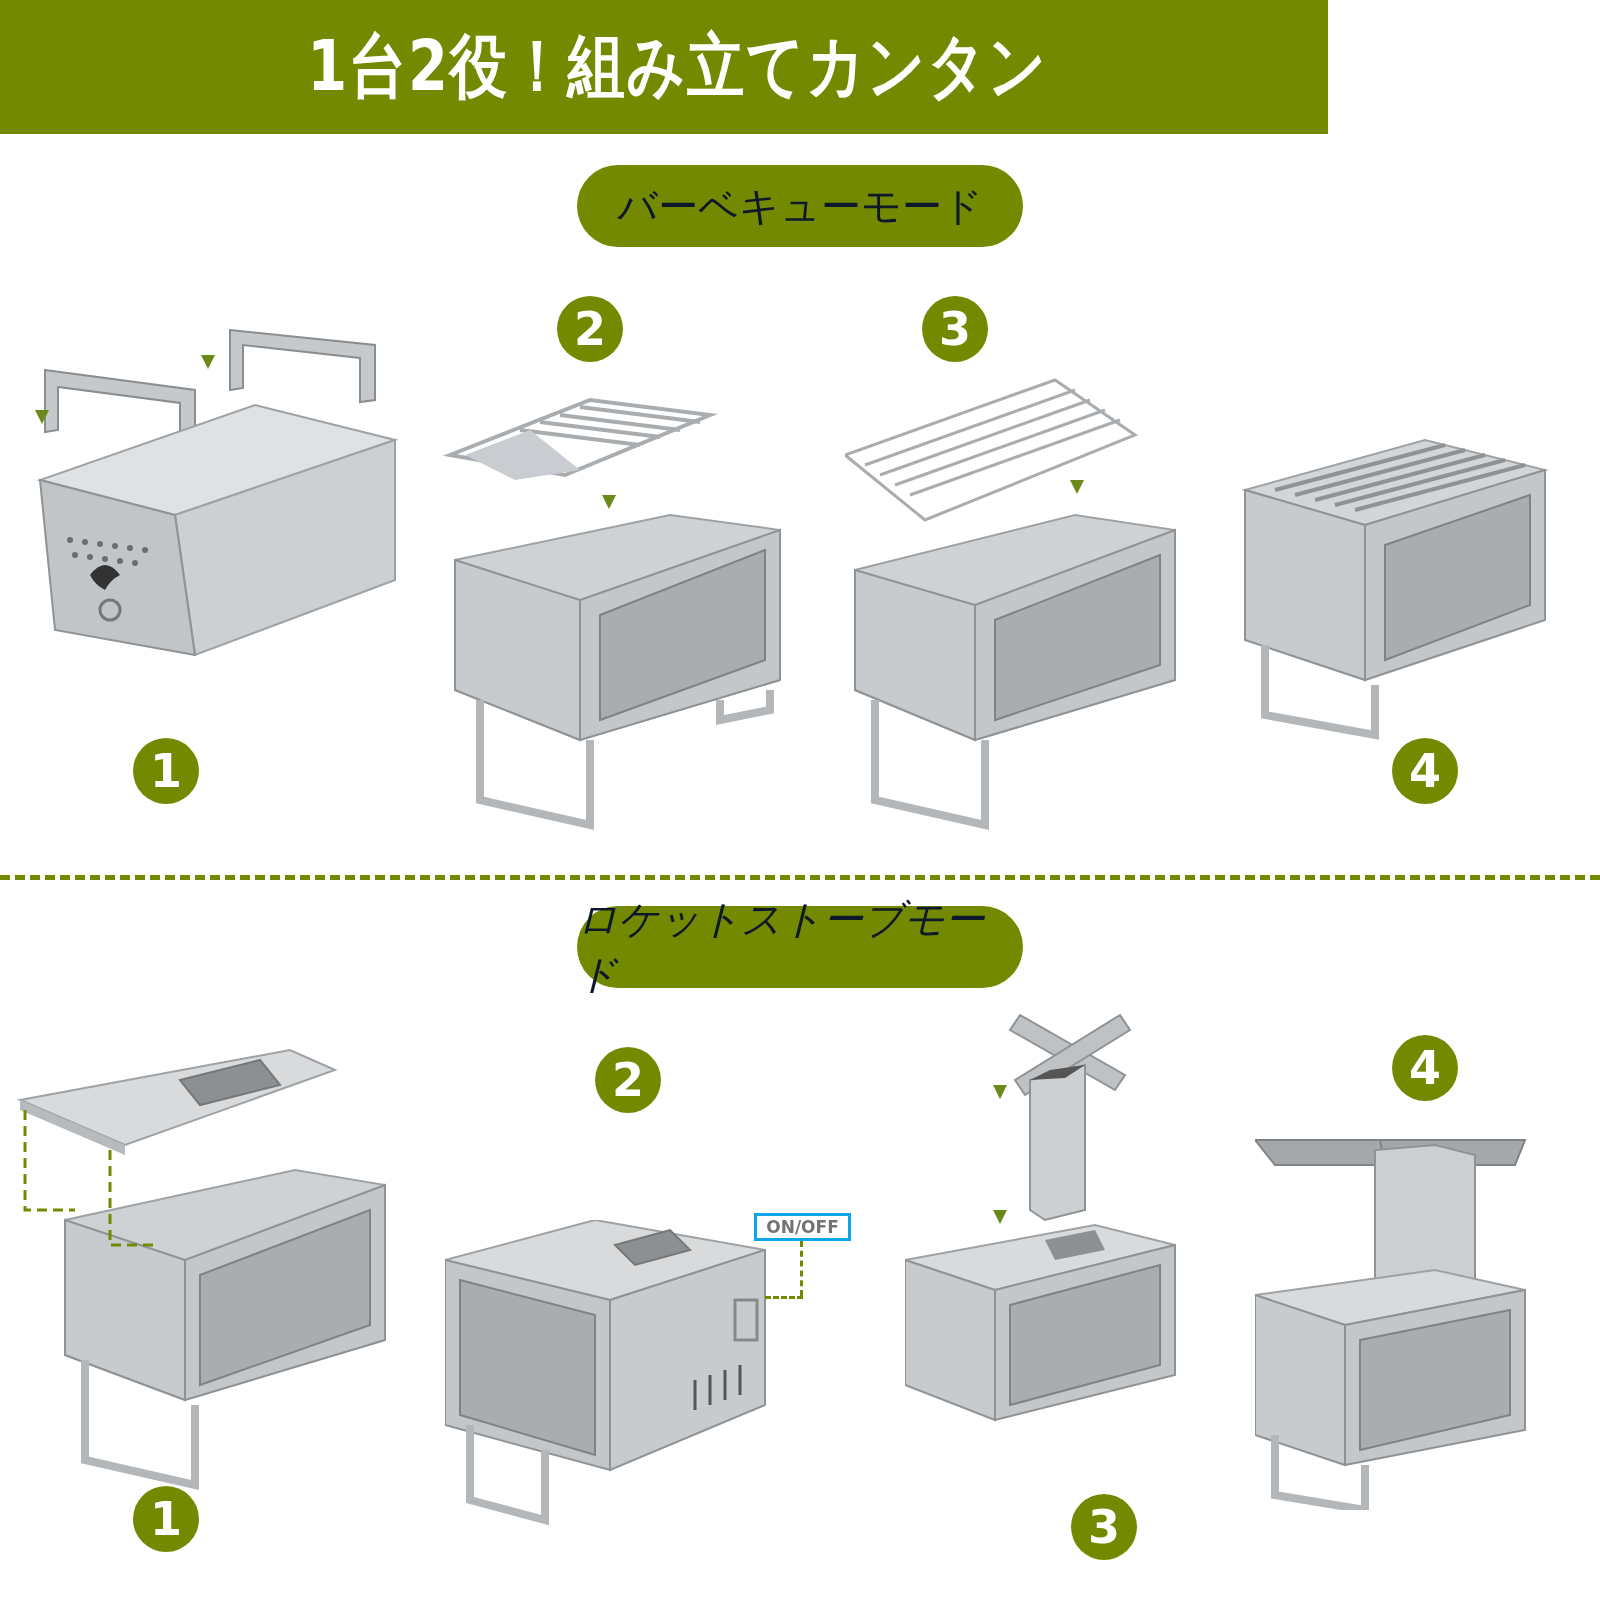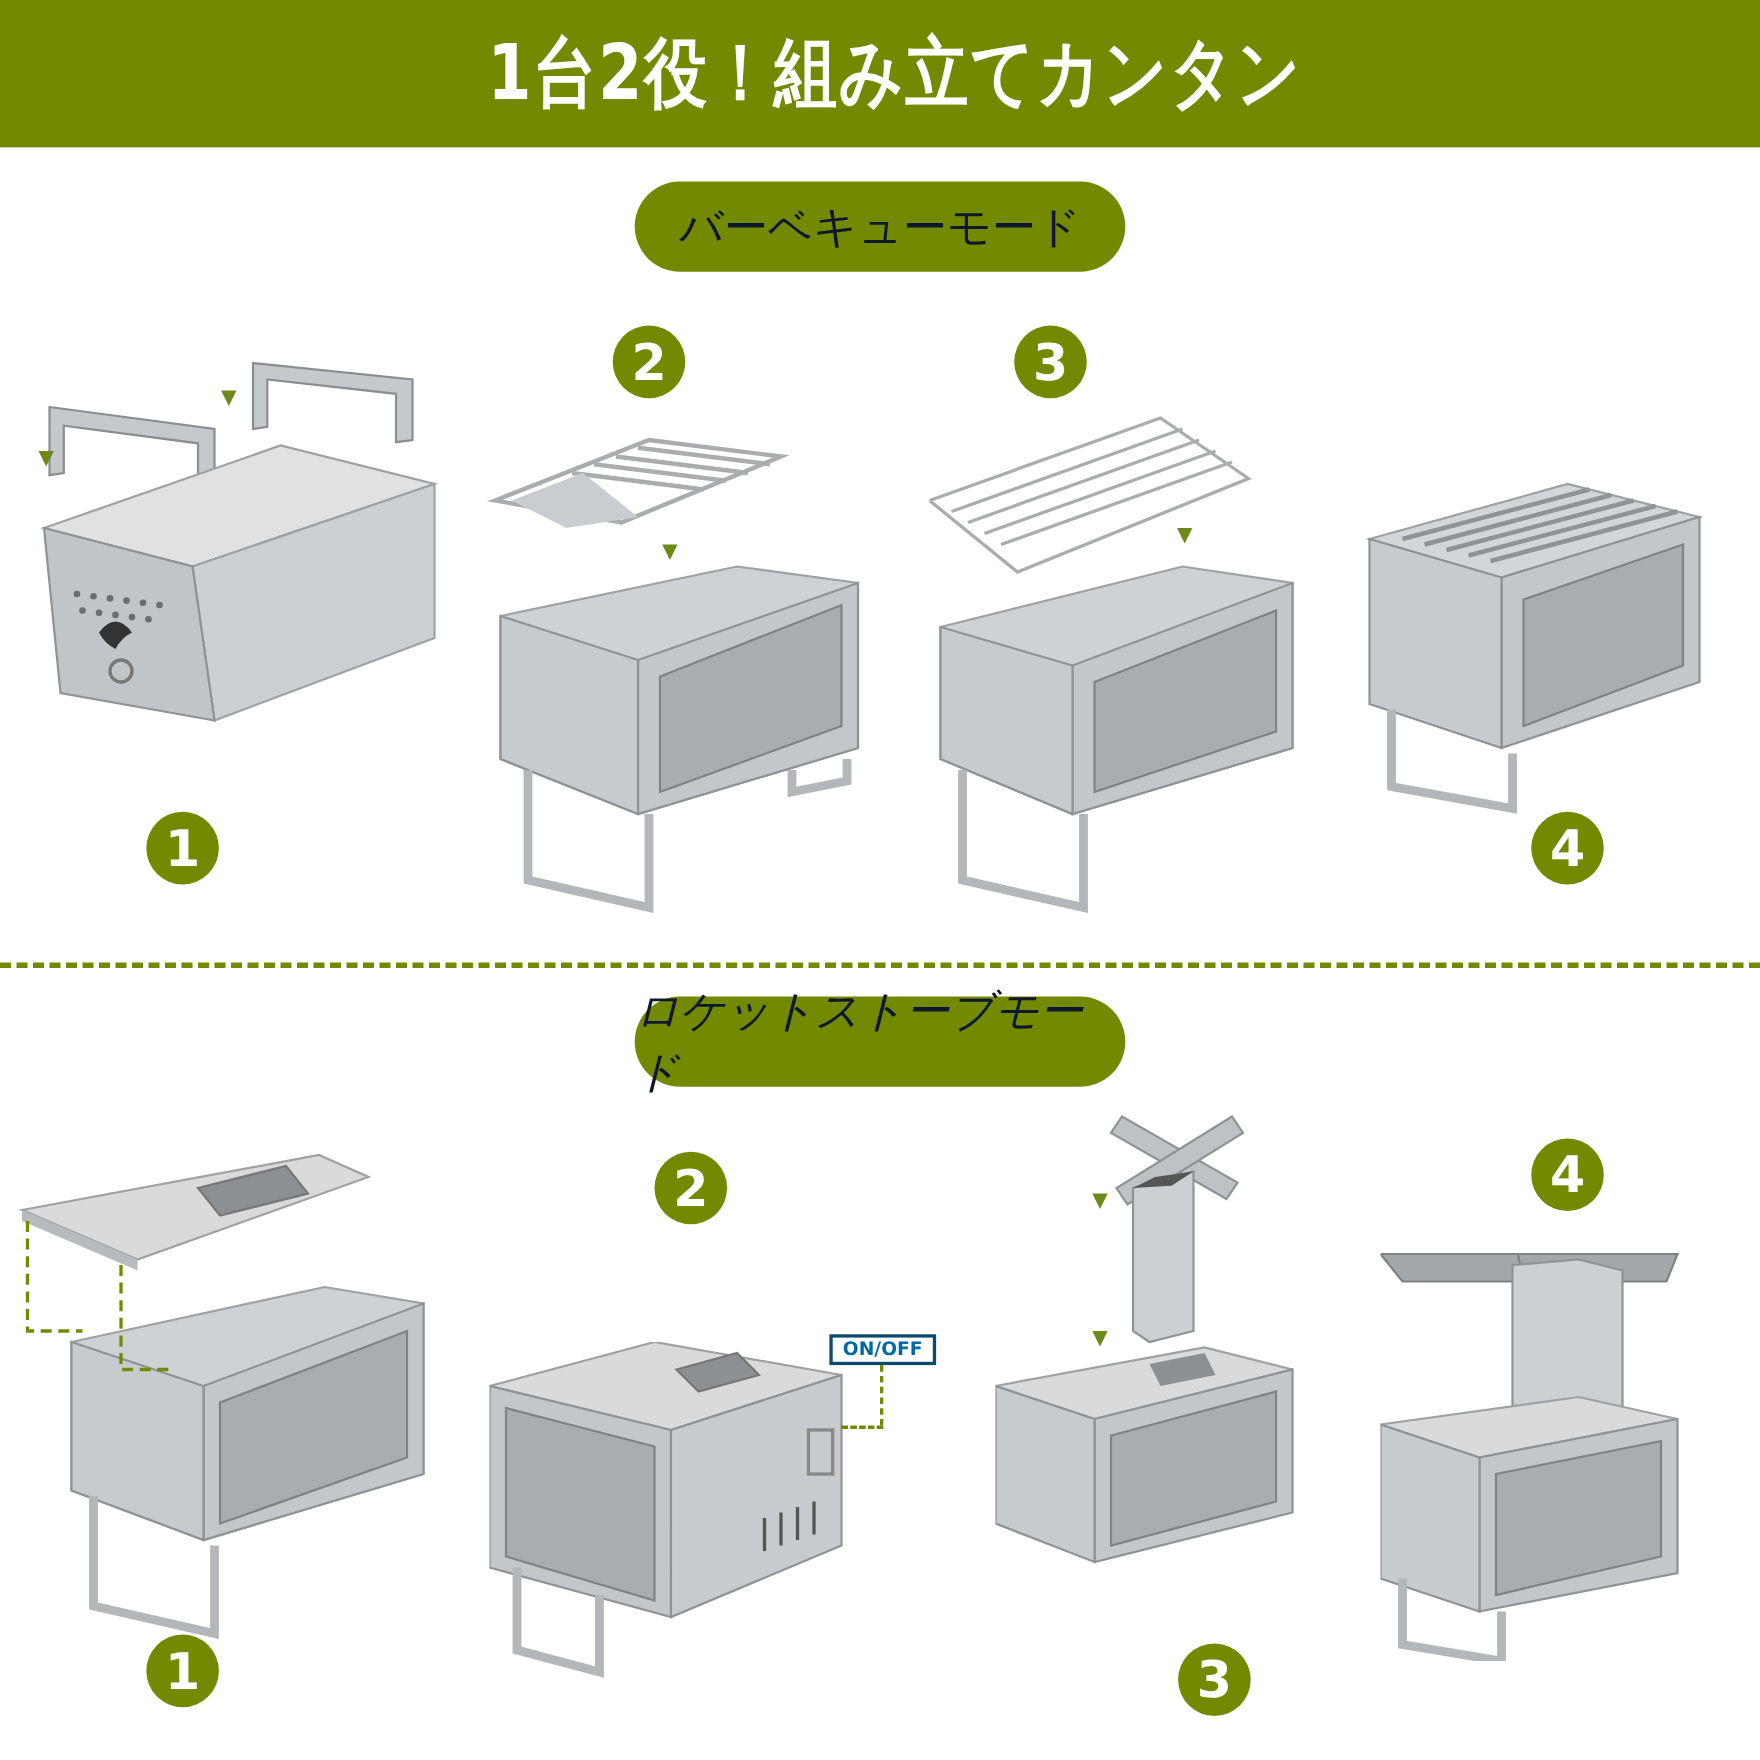--- a/index.html
+++ b/index.html
@@ -1,20 +1,20 @@
 <!DOCTYPE html>
 <html><head>
 <meta charset="utf-8">
 <style>
   * { box-sizing: border-box; margin: 0; padding: 0; }
   html, body { width: 1600px; height: 1600px; background: #ffffff; overflow: hidden; }
   body { position: relative; font-family: "DejaVu Sans", sans-serif; }
 
   .banner {
-    position: absolute; left: 0; top: 0; width: 1600px; height: 134px;
+    position: absolute; left: 0; top: 0; width: 1328px; height: 134px;
     background: #738a00; display: flex; align-items: center; justify-content: center; padding-left: 28px;
   }
   .banner-title {
     color: #fff; font-family: "DejaVu Sans", sans-serif; font-weight: bold;
     font-size: 70px; letter-spacing: 2px; transform: scaleX(0.82);
   }
 
   .pill {
     position: absolute; height: 82px; border-radius: 41px; background: #738a00;
     display: flex; align-items: center; justify-content: center;
@@ -33,21 +33,21 @@
     background: #738a00; color: #fff; font-weight: bold; font-size: 46px;
     display: flex; align-items: center; justify-content: center;
     font-family: "DejaVu Sans", sans-serif;
   }
 
   .product { position: absolute; }
   .product svg { width: 100%; height: 100%; display: block; }
 
   .onoff {
     position: absolute; left: 754px; top: 1213px; width: 97px; height: 28px;
-    border: 3px solid #0c4a6e; color: #0369a1; font-weight: bold; font-size: 17px;
+    border: 3px solid #0ea5e9; color: #737373; font-weight: bold; font-size: 17px;
     display: flex; align-items: center; justify-content: center; background: #fff;
     font-family: "DejaVu Sans", sans-serif;
   }
   .onoff-line {
     position: absolute; left: 800px; top: 1241px; width: 3px; height: 55px;
     border-left: 3px dashed #738a00;
   }
   .onoff-line-h {
     position: absolute; left: 765px; top: 1296px; width: 38px; height: 0;
     border-top: 3px dashed #738a00;

